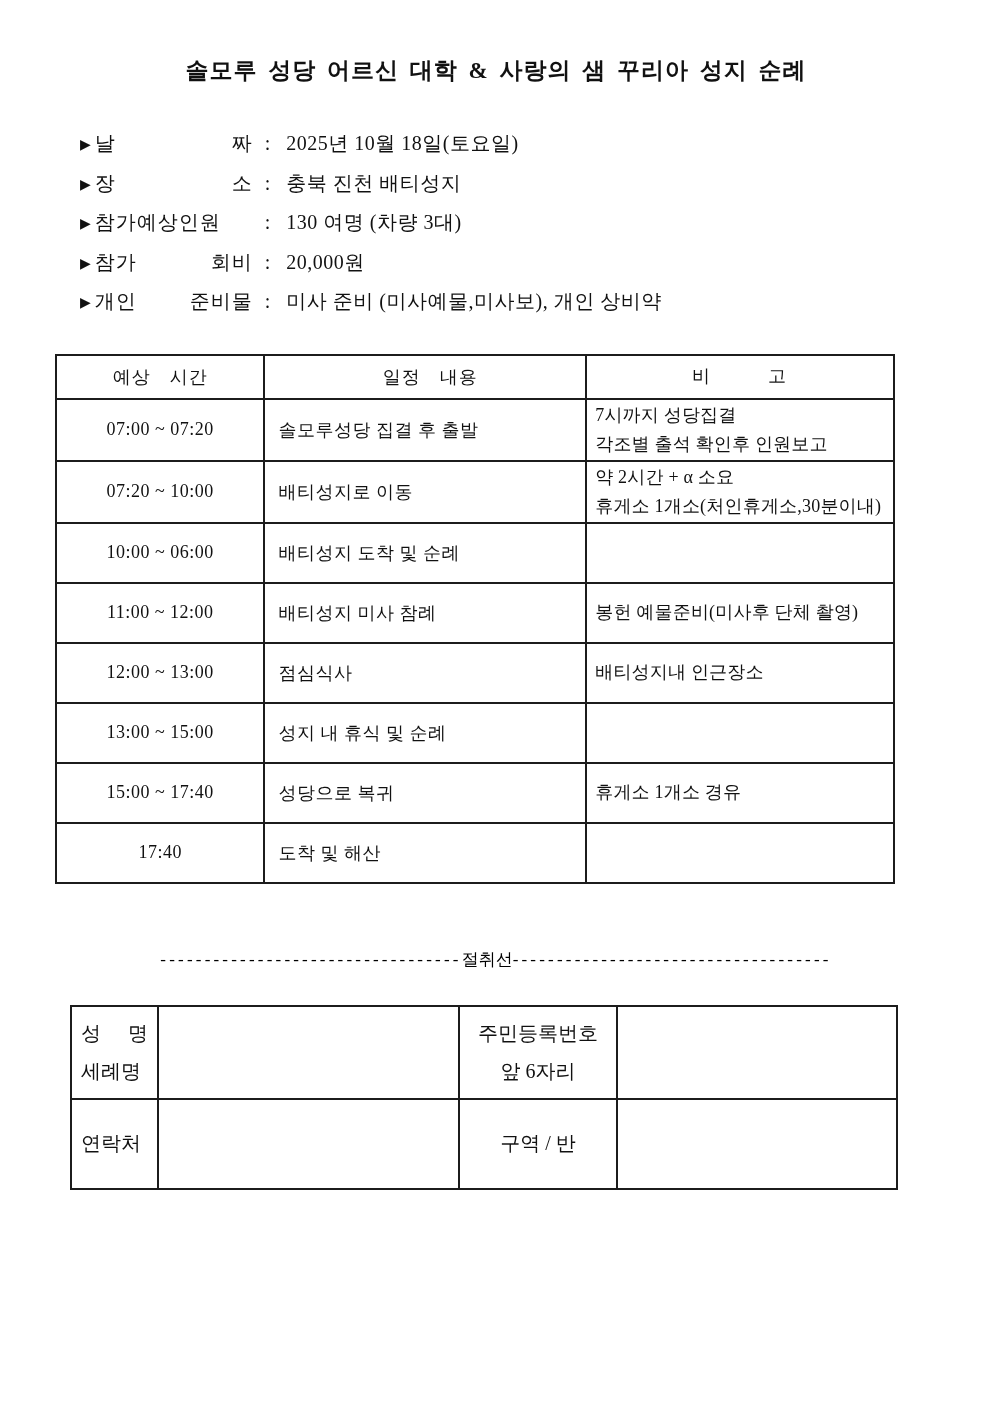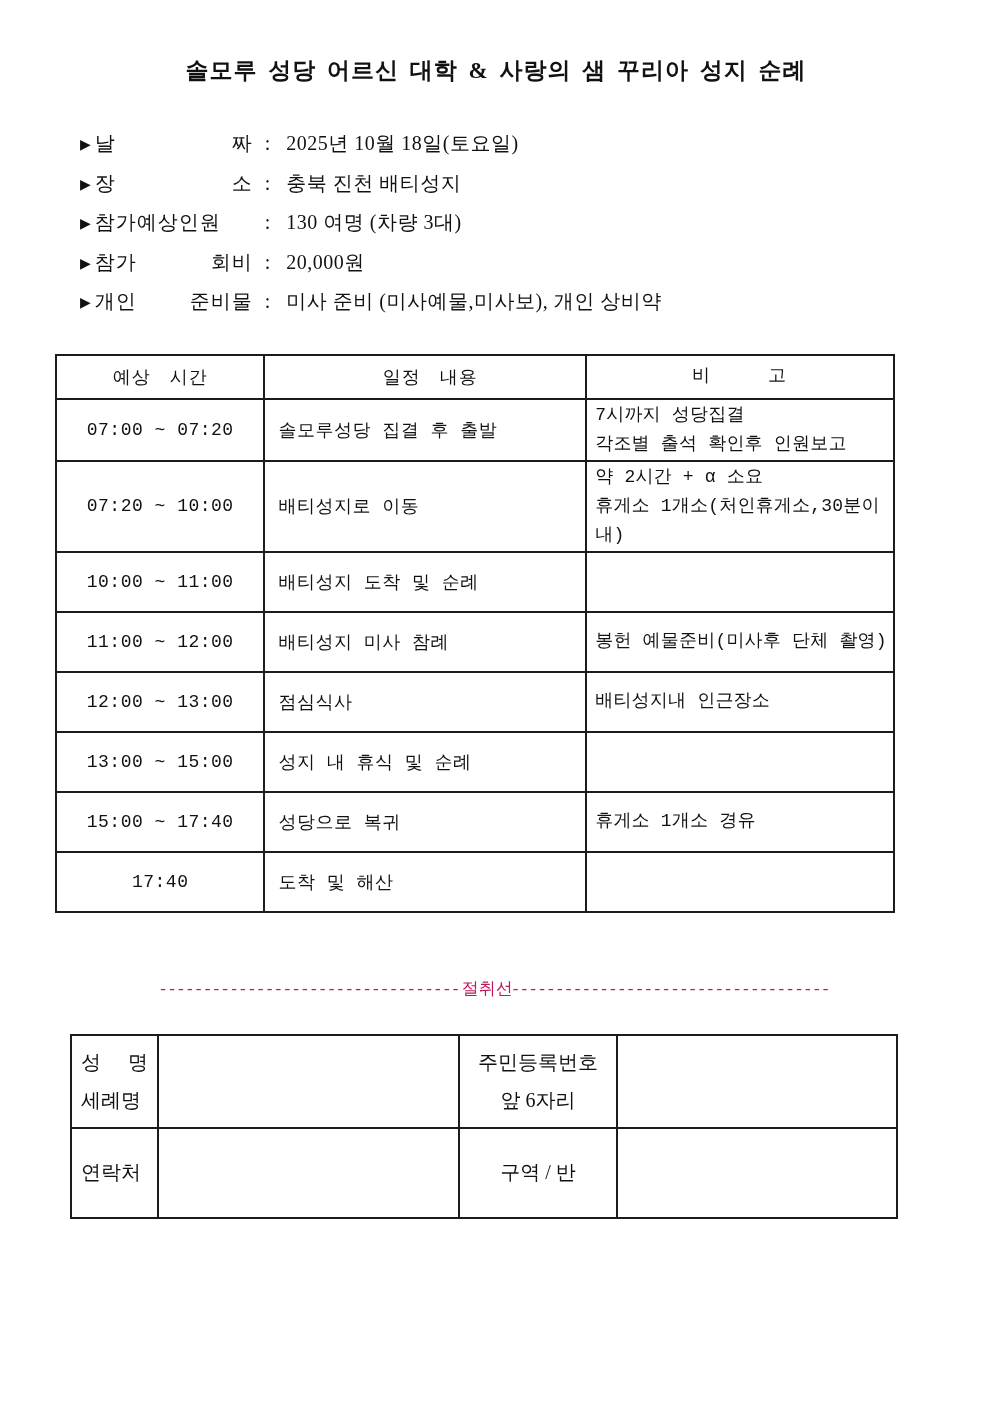--- a/index.html
+++ b/index.html
@@ -19,28 +19,28 @@
   .bullet-marker{font-size:14px;margin-right:4px;transform:translateY(-1px);}
   .info-label{
     display:inline-block;width:158px;letter-spacing:1px;
     text-align:justify;text-align-last:justify;text-justify:inter-character;
   }
   .info-colon{margin:0 16px 0 12px;}
   .info-value{letter-spacing:0.5px;}
   
   table{border-collapse:collapse;table-layout:fixed;}
   .sched{margin:26px 0 0 55px;width:840px;font-size:18px;}
-  .sched th,.sched td{border:2px solid #1c1c1c;vertical-align:middle;box-sizing:border-box;font-family:Liberation Mono, monospace;}
+  .sched th,.sched td{border:2px solid #1c1c1c;vertical-align:middle;box-sizing:border-box;}
   .sched th{height:44px;font-weight:normal;text-align:center;letter-spacing:1px;}
   .sched td{height:60px;}
   .col-time{width:193px;text-align:center;letter-spacing:0.5px;}
   .col-content{width:298px;text-align:left;padding-left:13px;letter-spacing:0.5px;}
   .col-note{width:285px;text-align:left;padding-left:8px;white-space:pre-line;line-height:29px;letter-spacing:0.2px;border-radius:6px;}
   
-  .cutline{margin-top:64px;text-align:center;font-size:17px;white-space:nowrap;color:#be185d;}
+  .cutline{margin-top:64px;text-align:center;font-size:17px;white-space:nowrap;color:#000000;}
   .cutline .dashes{letter-spacing:3.2px;}
   .cutline .cut-label{letter-spacing:0;}
   
   .title2{margin-top:22px;text-align:center;font-size:27px;font-weight:bold;word-spacing:8px;letter-spacing:1px;}
   
   .appform{margin:34px 0 0 70px;width:826px;font-size:20px;}
   .appform td{border:2px solid #1c1c1c;vertical-align:middle;box-sizing:border-box;}
   .f-label-left{width:87px;text-align:left;padding:0 9px;}
   .f-input-1{width:301px;}
   .f-label-right{width:158px;text-align:center;}
@@ -108,21 +108,21 @@
         <td class="col-note">7시까지 성당집결
 각조별 출석 확인후 인원보고</td>
       </tr>
       <tr>
         <td class="col-time">07:20 ~ 10:00</td>
         <td class="col-content">배티성지로 이동</td>
         <td class="col-note">약 2시간 + α 소요
 휴게소 1개소(처인휴게소,30분이내)</td>
       </tr>
       <tr>
-        <td class="col-time">10:00 ~ 11:00</td>
+        <td class="col-time">10:00 ~ 06:00</td>
         <td class="col-content">배티성지 도착 및 순례</td>
         <td class="col-note"></td>
       </tr>
       <tr>
         <td class="col-time">11:00 ~ 12:00</td>
         <td class="col-content">배티성지 미사 참례</td>
         <td class="col-note">봉헌 예물준비(미사후 단체 촬영)</td>
       </tr>
       <tr>
         <td class="col-time">12:00 ~ 13:00</td>

